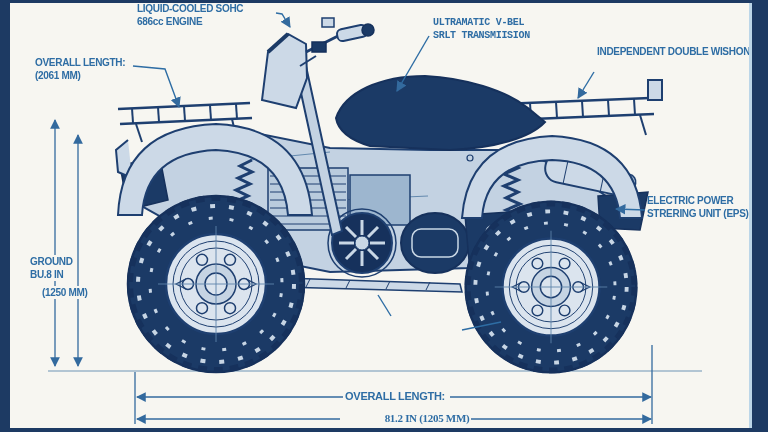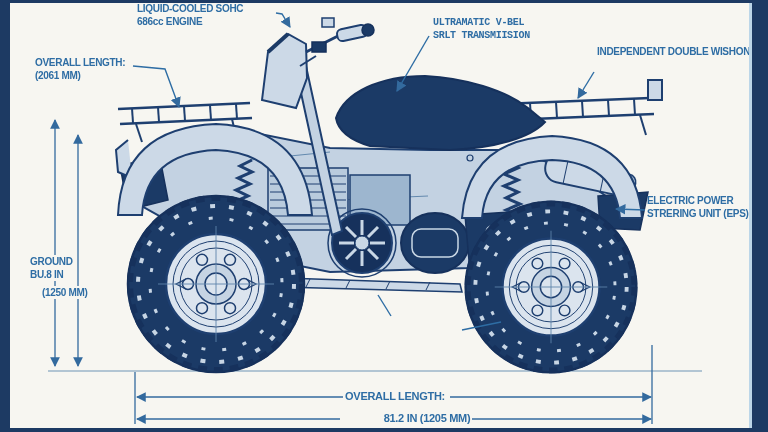--- a/index.html
+++ b/index.html
@@ -222,21 +222,21 @@
 
   <div class="lbl" style="left:647px;top:194px;">
     <span class="ln">ELECTRIC POWER</span>
     <span class="ln">STRERING UNIT (EPS)</span>
   </div>
 
 
   <div class="lbl lbl-center dim-text" style="left:137px;top:390px;width:516px;">
     <span class="lbl-bg">OVERALL LENGTH:</span>
   </div>
-  <div class="lbl lbl-center dim-text" style="left:137px;top:412px;width:580px;">
+  <div class="lbl lbl-center dim-text" style="left:137px;top:412px;width:580px;font-family:Liberation Serif, serif;">
     <span class="lbl-bg">81.2 IN (1205 MM)</span>
   </div>
 
   <div class="edge-right-glow"></div>
   <div class="edge edge-top"></div>
   <div class="edge edge-bottom"></div>
   <div class="edge edge-left"></div>
   <div class="edge edge-right"></div>
 </div>
 

